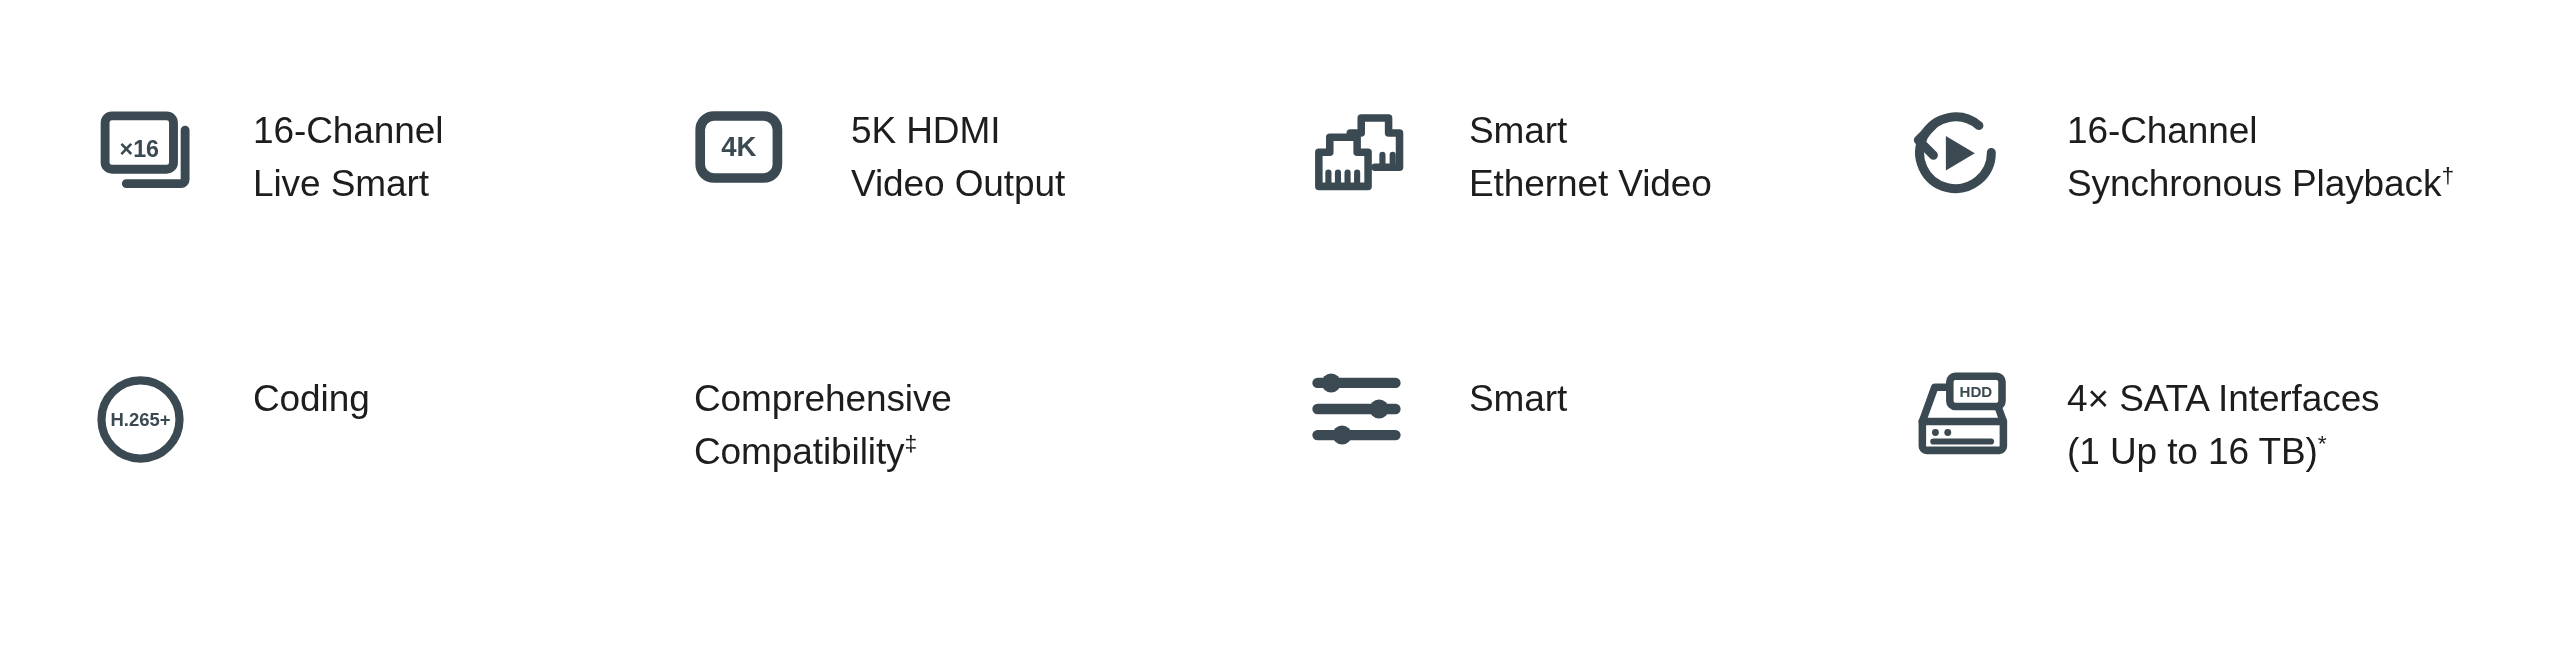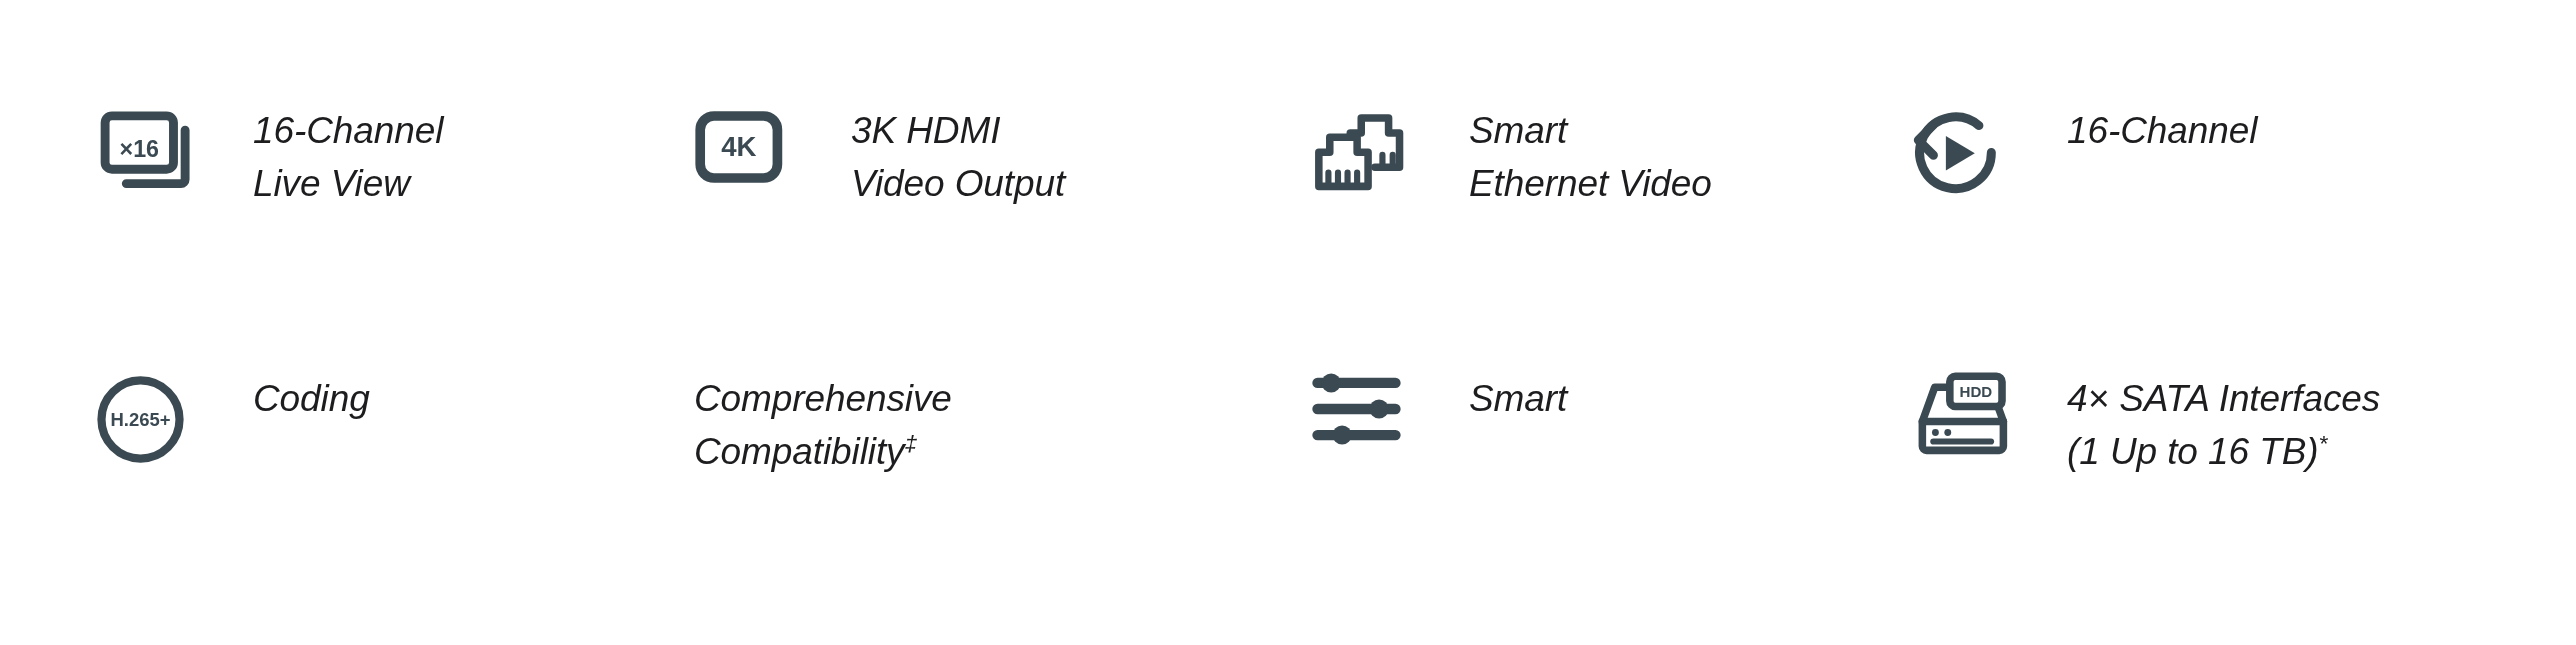--- a/index.html
+++ b/index.html
@@ -53,21 +53,20 @@
   .feature-text {
     padding-top: 1.4px;
     color: #1d1d1f;
     font-size: 37px;
     line-height: 53px;
     letter-spacing: -0.1px;
     white-space: nowrap;
   }
   .feature-text .line {
     display: block;
-    font-style: italic;
   }
   .feature-text sup {
     font-size: 0.62em;
     vertical-align: super;
     line-height: 0;
   }
 
   
   .row2 .feature-icon { padding-top: 1.4px; }
   .onvif-icon { padding-top: 20.6px; }
@@ -81,33 +80,33 @@
   <div class="feature-item row1">
     <span class="feature-icon">
       <svg width="103" height="93" viewBox="0 0 150 136" fill="none" xmlns="http://www.w3.org/2000/svg">
         <path d="M44 112 H124 a6 6 0 0 0 6 -6 V34" stroke="#3b4a52" stroke-width="13" stroke-linecap="round" stroke-linejoin="round"></path>
         <rect x="13" y="13" width="100" height="78" rx="10" stroke="#3b4a52" stroke-width="13"></rect>
         <text x="63" y="64" font-family="'Liberation Sans', sans-serif" font-size="34" font-weight="bold" fill="#3b4a52" text-anchor="middle" dominant-baseline="middle">×16</text>
       </svg>
     </span>
     <span class="feature-text">
       <span class="line">16-Channel</span>
-      <span class="line"><span>Live View</span><sup></sup></span>
+      <span class="line"><span>Live Smart</span><sup></sup></span>
     </span>
   </div>
 
   <div class="feature-item row1">
     <span class="feature-icon">
       <svg width="91" height="80" viewBox="0 0 132 116" fill="none" xmlns="http://www.w3.org/2000/svg">
         <rect x="9" y="13" width="112" height="90" rx="20" stroke="#3b4a52" stroke-width="14"></rect>
         <text x="65" y="61" font-family="'Liberation Sans', sans-serif" font-size="40" font-weight="bold" fill="#3b4a52" text-anchor="middle" dominant-baseline="middle">4K</text>
       </svg>
     </span>
     <span class="feature-text">
-      <span class="line">3K HDMI</span>
+      <span class="line">5K HDMI</span>
       <span class="line"><span>Video Output</span><sup></sup></span>
     </span>
   </div>
 
   <div class="feature-item row1">
     <span class="feature-icon">
       <svg width="93" height="89" viewBox="0 0 136 130" fill="none" xmlns="http://www.w3.org/2000/svg">
 
         <path d="M56 52 V38 H72 V16 H112 V38 H128 V88 H92" stroke="#3b4a52" stroke-width="11" stroke-linejoin="round" stroke-linecap="round"></path>
         <path d="M103 70 V88 M118 70 V88" stroke="#3b4a52" stroke-width="9" stroke-linecap="round"></path>
@@ -126,20 +125,21 @@
     <span class="feature-icon">
       <svg width="91" height="91" viewBox="0 0 132 132" fill="none" xmlns="http://www.w3.org/2000/svg">
         <path d="M14 66 a52 52 0 1 1 18 39" stroke="#3b4a52" stroke-width="13" stroke-linecap="round" fill="none" transform="rotate(180 66 66)"></path>
         <path d="M14 66 L14 30 M14 30 L44 14" stroke="#3b4a52" stroke-width="0" fill="none"></path>
         <path d="M12 48 L34 26 M12 48 L34 70" stroke="#3b4a52" stroke-width="13" stroke-linecap="round" stroke-linejoin="round" fill="none"></path>
         <path d="M52 42 L94 67 L52 92 Z" fill="#3b4a52"></path>
       </svg>
     </span>
     <span class="feature-text">
       <span class="line">16-Channel</span>
+      <span class="line"><span>Synchronous Playback</span><sup>†</sup></span>
     </span>
   </div>
 
   <div class="feature-item row2">
     <span class="feature-icon sliders-icon" style="padding-top:4.1px">
       <svg width="89" height="89" viewBox="0 0 130 130" fill="none" xmlns="http://www.w3.org/2000/svg">
         <circle cx="65" cy="65" r="57" stroke="#3b4a52" stroke-width="12"></circle>
         <text x="65" y="68" font-family="'Liberation Sans', sans-serif" font-size="27" font-weight="bold" fill="#3b4a52" text-anchor="middle" dominant-baseline="middle">H.265+</text>
       </svg>
     </span>

